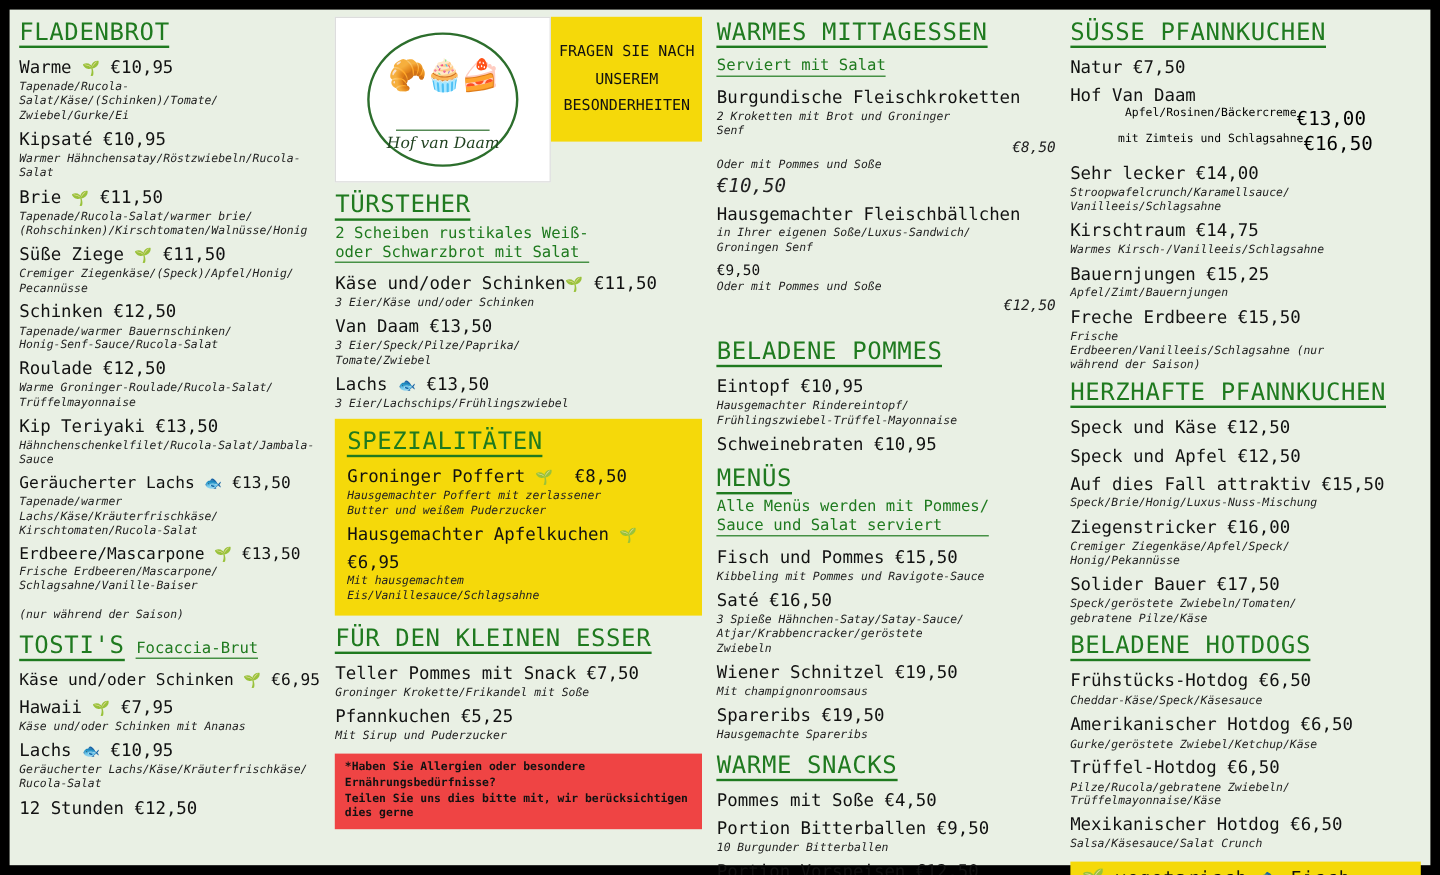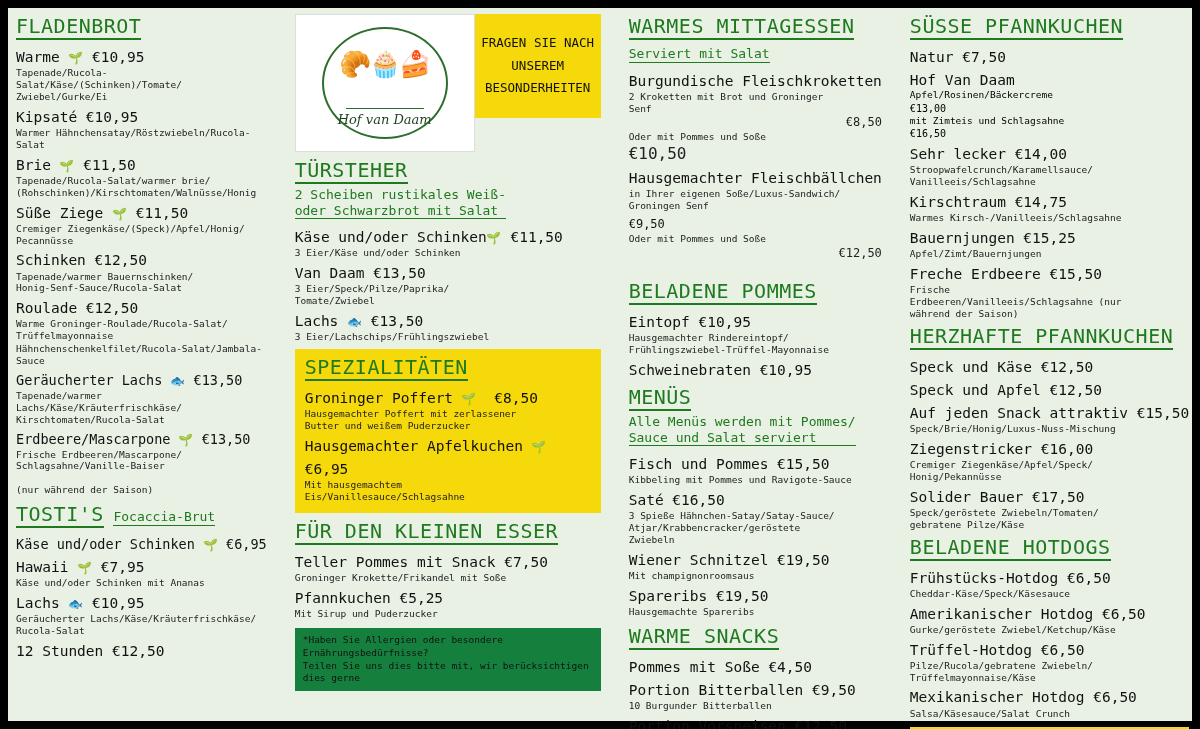--- a/index.html
+++ b/index.html
@@ -8,21 +8,21 @@
     background:#000;
     font-family:"DejaVu Sans Mono", monospace;
     overflow:hidden;
   }
   .menu{
     position:absolute;left:8px;top:8px;width:1184px;height:713px;
     background:#e9f0e4;
     box-sizing:border-box;
     padding:6px 8px 0 8px;
     display:flex;
-    gap:28px;
+    gap:12px;
   }
   .col{box-sizing:border-box;}
   .col1{width:258px;}
   .col2{width:308px;}
   .col3{width:290px;}
   .col4{width:300px;}
 
   .sechead{
     font-size:20px;
     letter-spacing:0.5px;
@@ -38,20 +38,21 @@
     display:inline-block;margin:0 0 4px 0;line-height:1.2;
   }
   .item{
     font-size:14.5px;color:#111;line-height:1.25;margin-top:5px;
     white-space:nowrap;
   }
   .item.sm{font-size:13.5px;}
   .desc{
     font-size:9.5px;color:#222;line-height:1.25;margin-top:1px;
     white-space:pre-line;
+    font-style:italic;
   }
   .leaf{color:#2e9c2e;font-size:12px;}
   .fish{color:#2f7fd0;font-size:12px;}
 
   .logobox{
     width:178px;height:136px;background:#fff;border:1px solid #ddd;
     display:flex;align-items:center;justify-content:center;
     position:relative;
   }
   .logo-circle{
@@ -68,29 +69,29 @@
   }
   .spec-yellow{
     background:#f5d90a;padding:6px 10px 10px 10px;margin-top:6px;
   }
   .fragen{
     width:126px;height:104px;display:flex;align-items:center;justify-content:center;
     text-align:center;font-size:12.5px;color:#111;line-height:1.8;
     background:#f5d90a;
   }
   .allerg{
-    background:#15803d;color:#111;font-size:9.5px;line-height:1.35;
-    padding:6px 8px;margin-top:8px;font-weight:normal;white-space:pre-line;
+    background:#ef4444;color:#111;font-size:9.5px;line-height:1.35;
+    padding:6px 8px;margin-top:8px;font-weight:bold;white-space:pre-line;
   }
   .legend{
     background:#f5d90a;margin-top:8px;padding:5px 10px;font-size:15px;color:#111;
     display:flex;align-items:center;gap:8px;letter-spacing:1px;
   }
-  .hvd-row{font-size:9.5px;line-height:1.3;display:flex;justify-content:center;flex-direction:column;}
-  .hvd-row span:last-child{font-size:10px;}
+  .hvd-row{font-size:9.5px;line-height:1.3;display:flex;justify-content:center;}
+  .hvd-row span:last-child{font-size:16px;}
 </style>
 </head>
 <body>
 
 <div class="menu">
 
   <div class="col col1">
     <div class="sechead">FLADENBROT</div>
 
     <div>
@@ -116,20 +117,21 @@
       <div class="item"><span>Schinken</span> <span>€12,50</span></div>
       <div class="desc">Tapenade/warmer Bauernschinken/
 Honig-Senf-Sauce/Rucola-Salat</div>
     </div>
     <div>
       <div class="item"><span>Roulade</span> <span>€12,50</span></div>
       <div class="desc">Warme Groninger-Roulade/Rucola-Salat/
 Trüffelmayonnaise</div>
     </div>
     <div>
+      <div class="item"><span>Kip Teriyaki</span> <span>€13,50</span></div>
       <div class="desc">Hähnchenschenkelfilet/Rucola-Salat/Jambala-
 Sauce</div>
     </div>
     <div>
       <div class="item sm"><span>Geräucherter Lachs</span> <span class="fish">🐟</span> <span>€13,50</span></div>
       <div class="desc">Tapenade/warmer Lachs/Käse/Kräuterfrischkäse/
 Kirschtomaten/Rucola-Salat</div>
     </div>
     <div>
       <div class="item sm"><span>Erdbeere/Mascarpone</span> <span class="leaf">🌱</span> <span>€13,50</span></div>
@@ -329,21 +331,21 @@
     </div>
 
     <div class="sechead" style="margin-top:6px">HERZHAFTE PFANNKUCHEN</div>
     <div>
       <div class="item"><span>Speck und Käse</span> <span>€12,50</span></div>
     </div>
     <div>
       <div class="item"><span>Speck und Apfel</span> <span>€12,50</span></div>
     </div>
     <div>
-      <div class="item"><span>Auf jeden Snack attraktiv</span> <span>€15,50</span></div>
+      <div class="item"><span>Auf dies Fall attraktiv</span> <span>€15,50</span></div>
       <div class="desc">Speck/Brie/Honig/Luxus-Nuss-Mischung</div>
     </div>
     <div>
       <div class="item"><span>Ziegenstricker</span> <span>€16,00</span></div>
       <div class="desc">Cremiger Ziegenkäse/Apfel/Speck/
 Honig/Pekannüsse</div>
     </div>
     <div>
       <div class="item"><span>Solider Bauer</span> <span>€17,50</span></div>
       <div class="desc">Speck/geröstete Zwiebeln/Tomaten/

